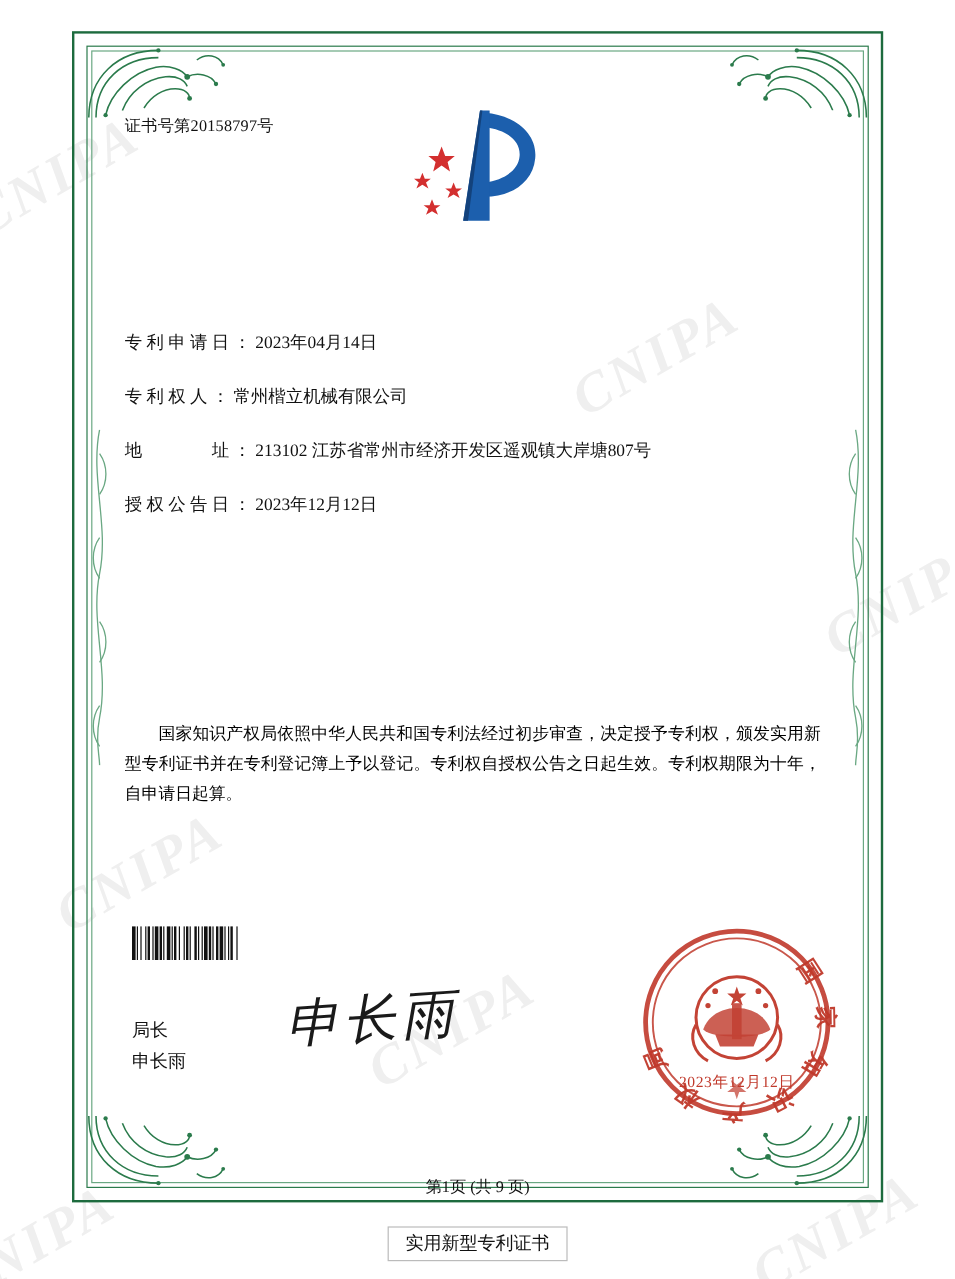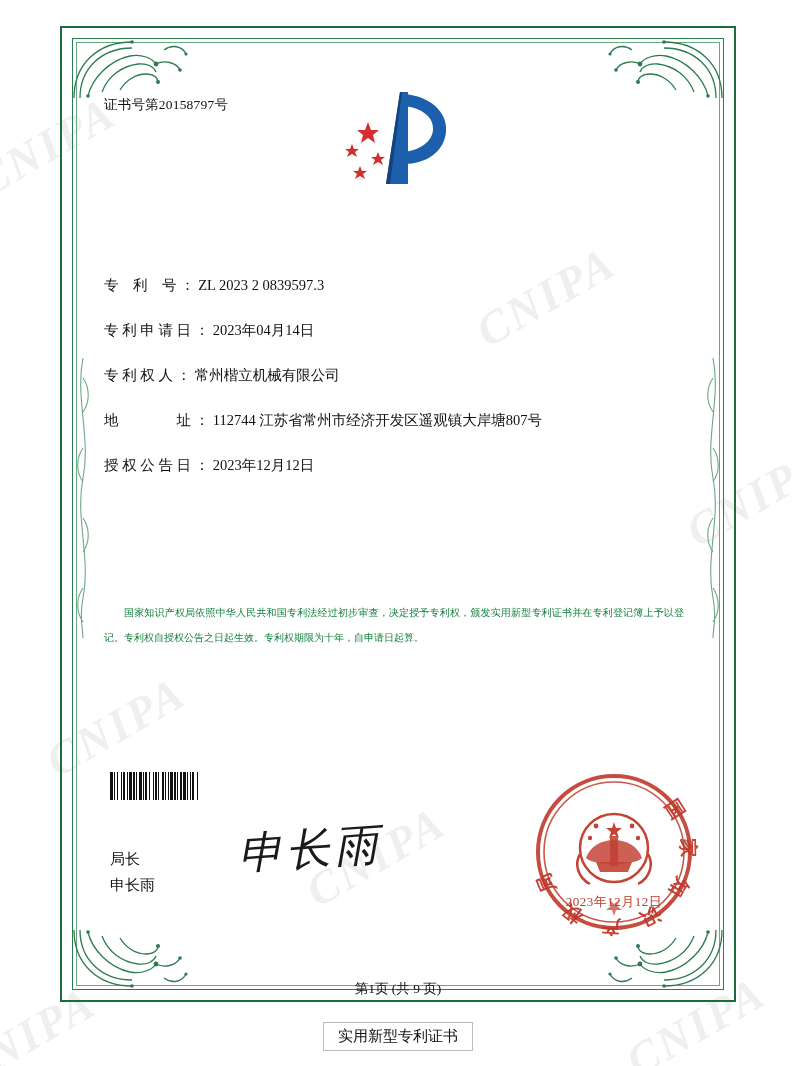--- a/index.html
+++ b/index.html
@@ -164,23 +164,23 @@
   .row.two .lbl2 {
     position: absolute;
     left: 298px;
   }
 
   .body-text {
     position: absolute;
     left: 104px;
     top: 600px;
     width: 580px;
-    font-size: 10px;
+    font-size: 14px;
     line-height: 25px;
-    color: #15803d;
+    color: #000000;
     text-align: justify;
   }
   .body-text p { margin: 0 0 12px 0; text-indent: 2em; }
 
   
   .barcode {
     position: absolute;
     left: 110px;
     top: 772px;
     width: 180px;
@@ -401,39 +401,34 @@
         <polygon points="30,36 33,44 41,44 35,49 37,57 30,52 23,57 25,49 19,44 27,44"></polygon>
         <polygon points="14,58 16,63 21,63 17,66 19,71 14,68 9,71 11,66 7,63 12,63"></polygon>
         <polygon points="40,66 42,71 47,71 43,74 45,79 40,76 35,79 37,74 33,71 38,71"></polygon>
         <polygon points="22,80 24,85 29,85 25,88 27,93 22,90 17,93 19,88 15,85 20,85"></polygon>
       </g>
     </svg>
   </div>
 
 
   <div class="fields">
-    <div class="row">
-      <span class="lbl">专　利　号</span>
-      <span class="val">：</span>
-      <span class="val">ZL 2023 2 0839597.3</span>
-    </div>
     <div class="row">
       <span class="lbl">专 利 申 请 日</span>
       <span class="val">：</span>
       <span class="val">2023年04月14日</span>
     </div>
     <div class="row">
       <span class="lbl">专 利 权 人</span>
       <span class="val">：</span>
       <span class="val">常州楷立机械有限公司</span>
     </div>
     <div class="row">
       <span class="lbl">地　　　　址</span>
       <span class="val">：</span>
-      <span class="val">112744 江苏省常州市经济开发区遥观镇大岸塘807号</span>
+      <span class="val">213102 江苏省常州市经济开发区遥观镇大岸塘807号</span>
     </div>
     <div class="row two">
       <span class="lbl">授 权 公 告 日</span>
       <span class="val">：</span>
       <span class="val">2023年12月12日</span>
     </div>
   </div>
 
   <div class="body-text">
     <p>国家知识产权局依照中华人民共和国专利法经过初步审查，决定授予专利权，颁发实用新型专利证书并在专利登记簿上予以登记。专利权自授权公告之日起生效。专利权期限为十年，自申请日起算。</p>

